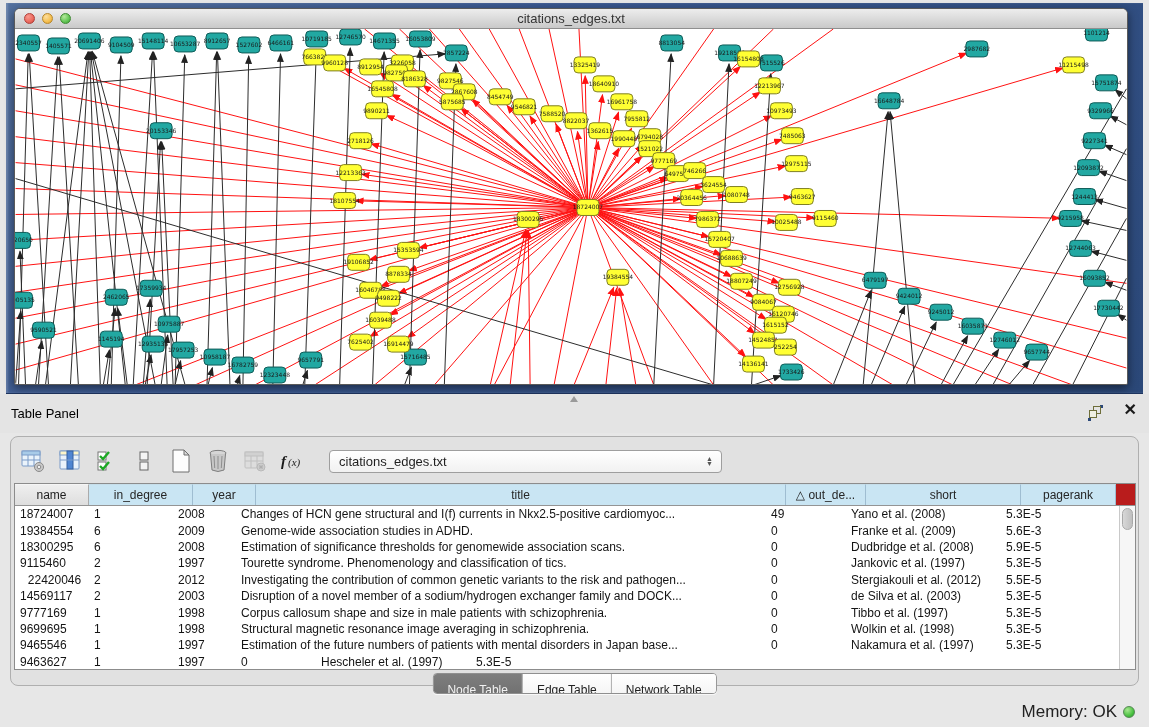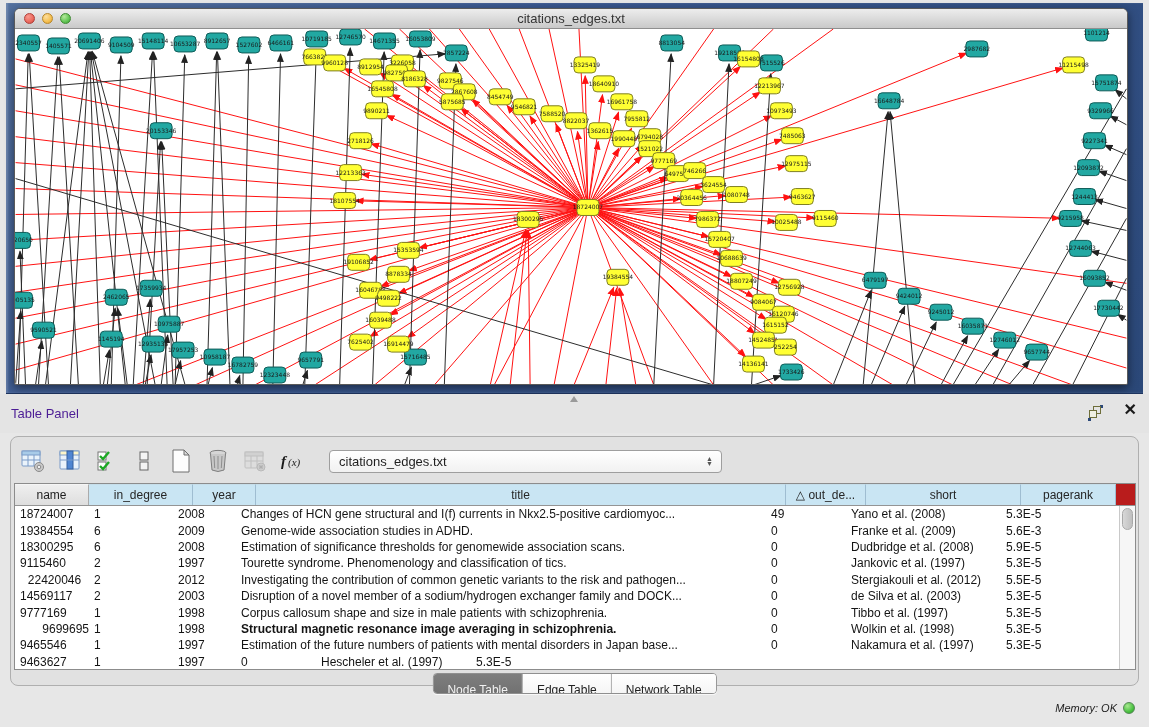--- a/index.html
+++ b/index.html
@@ -18,21 +18,21 @@
     position:relative; display:flex; align-items:center; }
   .lights { position:absolute; left:9px; top:4px; display:flex; gap:7px; }
   .light { width:11px; height:11px; border-radius:50%; display:inline-block; }
   .light.red { background:radial-gradient(circle at 35% 30%,#F8998F,#EC6A5E 60%,#C8473B); border:1px solid #B0403A;}
   .light.yellow { background:radial-gradient(circle at 35% 30%,#FCDE9E,#F5BF4F 60%,#D99A2B); border:1px solid #B8872B;}
   .light.green { background:radial-gradient(circle at 35% 30%,#B4E89B,#61C554 60%,#3E9A34); border:1px solid #3F8A33;}
   .wtitle { width:100%; text-align:center; font-size:13px; color:#343434; }
   .canvas-wrap { width:1112px; height:355px; overflow:hidden; background:#fff; border-radius:0 0 2px 2px;}
 
   .tp-header { position:absolute; left:0; top:394px; width:1149px; height:39px; background:#E4E4E4; }
-  .tp-title { position:absolute; left:11px; top:12px; font-size:13px; color:#4c1d95; }
+  .tp-title { position:absolute; left:11px; top:12px; font-size:13px; color:#000000; }
   .tp-grip { position:absolute; left:570px; top:2px; width:0; height:0;
     border-left:4px solid transparent; border-right:4px solid transparent; border-bottom:6px solid #9a9a9a; }
   .tp-float { position:absolute; right:46px; top:12px; width:14px; height:14px; cursor:pointer; }
   .tp-float .sq1 { position:absolute; left:4px; top:0; width:8px; height:8px; border:1px solid #6E6E3A; background:#E4E4E4;}
   .tp-float .sq2 { position:absolute; left:0; top:4px; width:8px; height:8px; border:1px solid #6E6E3A; background:#EFEFE3;}
   .tp-float .d1,.tp-float .d2 { position:absolute; width:3px; height:3px; background:#2B4878;}
   .tp-float .d1 { right:0; top:-1px;} .tp-float .d2 { left:-1px; bottom:-1px;}
   .tp-close { position:absolute; right:12px; top:8px; font-size:16px; font-weight:bold; color:#1A1A1A; cursor:pointer; line-height:16px;}
 
   .browser { position:absolute; left:10px; top:436px; width:1129px; height:250px;
@@ -59,21 +59,21 @@
     border:1px solid #A8A8A8; border-radius:6px; }
 
   .tabs { position:absolute; left:50%; transform:translateX(-50%); top:673px; display:flex; height:21px;
     border:1px solid #8F8F8F; border-radius:4px; overflow:hidden; background:#fff; box-shadow:0 1px 0 rgba(255,255,255,.7);}
   .tab { font-size:12px; display:flex; align-items:center; justify-content:center; padding:16px 14px;
     background:linear-gradient(#FFFFFF,#EFEFEF); color:#222; border-right:1px solid #A5A5A5; cursor:pointer; min-width:88px;text-align:center;}
   .tab:last-child { border-right:none; }
   .tab.selected { background:linear-gradient(#7E7E7E,#696969); color:#F2F2F2; }
 
   .statusbar { position:absolute; right:14px; top:702px; display:flex; align-items:center; gap:6px; }
-  .statusbar .lbl { font-size:11px; color:#222;font-style:italic; }
+  .statusbar .lbl { font-size:17px; color:#222; }
   .memdot { width:12px; height:12px; border-radius:50%;
     background:radial-gradient(circle at 35% 30%,#A8E890,#44BE3C 65%,#2F9430); border:1px solid #585; }
 
   svg text.nlbl { font-family:"DejaVu Sans", sans-serif; font-size:6px; fill:#1A1A1A; text-anchor:middle; }
 </style>
 </head>
 <body>
 
 <div class="desktop">
   <div class="net-window">
@@ -896,24 +896,24 @@
         <div class="tr">
           <div class="td" style="width: 74px;">9777169</div>
           <div class="td" style="width: 84px;">1</div>
           <div class="td" style="width: 63px;">1998</div>
           <div class="td" style="width: 530px;">Corpus callosum shape and size in male patients with schizophrenia.</div>
           <div class="td" style="width: 80px;">0</div>
           <div class="td" style="width: 155px;">Tibbo et al. (1997)</div>
           <div class="td" style="width: 95px;">5.3E-5</div>
         </div>
         <div class="tr">
-          <div class="td" style="width: 74px; text-align: right;">9699695</div>
+          <div class="td" style="width: 74px;">9699695</div>
           <div class="td" style="width: 84px;">1</div>
           <div class="td" style="width: 63px;">1998</div>
-          <div class="td" style="width: 530px; font-weight: bold;">Structural magnetic resonance image averaging in schizophrenia.</div>
+          <div class="td" style="width: 530px;">Structural magnetic resonance image averaging in schizophrenia.</div>
           <div class="td" style="width: 80px;">0</div>
           <div class="td" style="width: 155px;">Wolkin et al. (1998)</div>
           <div class="td" style="width: 95px;">5.3E-5</div>
         </div>
         <div class="tr">
           <div class="td" style="width: 74px;">9465546</div>
           <div class="td" style="width: 84px;">1</div>
           <div class="td" style="width: 63px;">1997</div>
           <div class="td" style="width: 530px;">Estimation of the future numbers of patients with mental disorders in Japan base...</div>
           <div class="td" style="width: 80px;">0</div>

